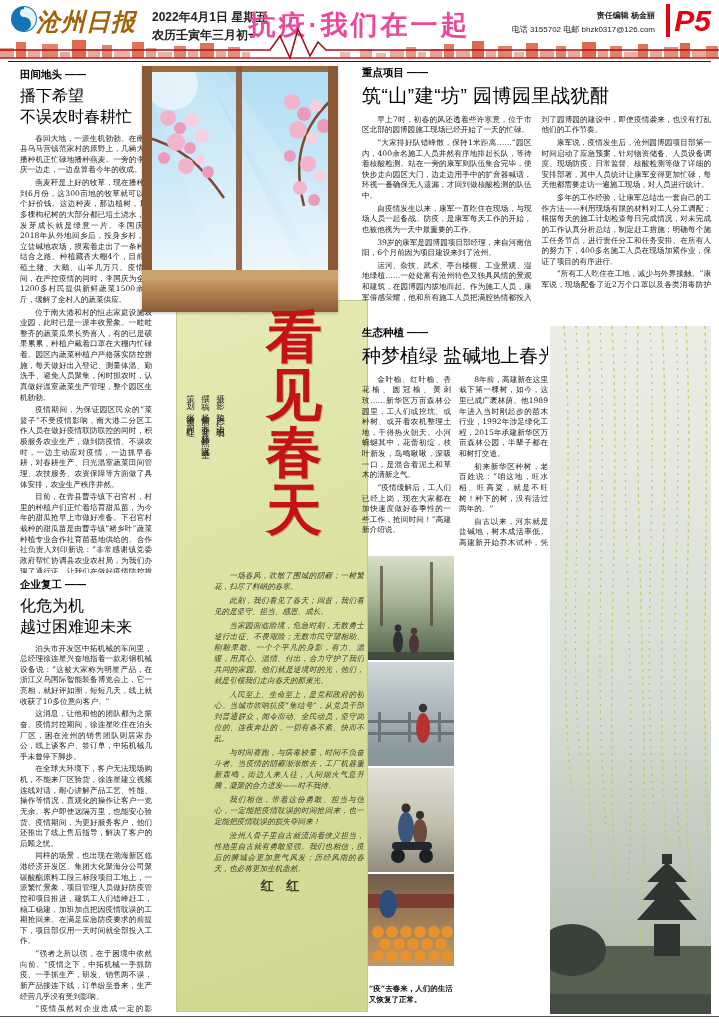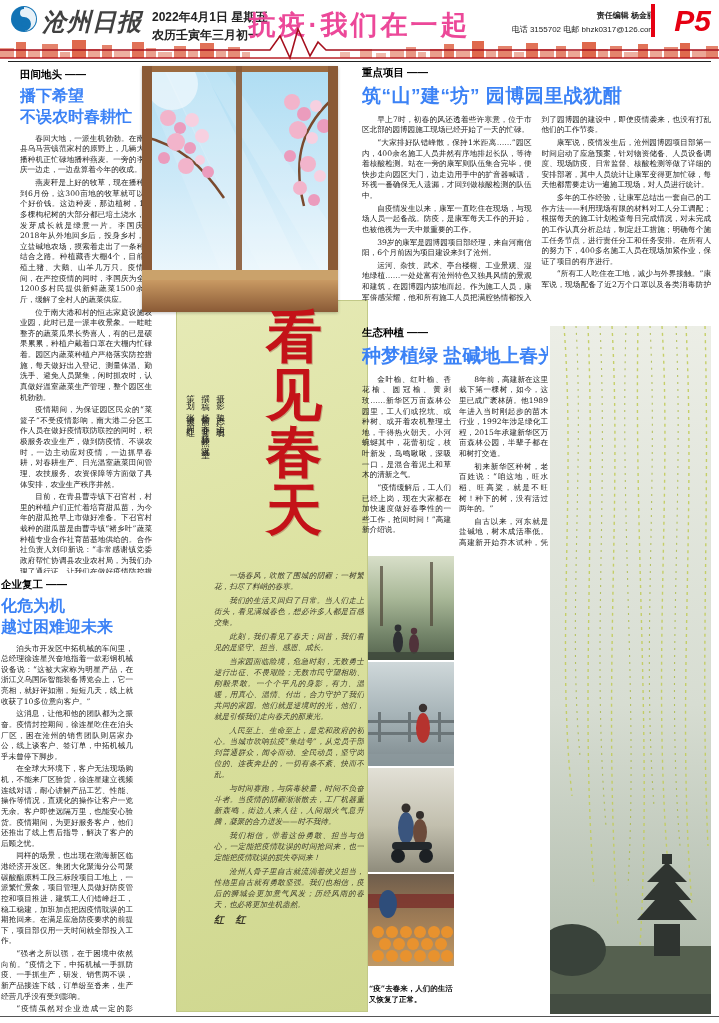--- a/index.html
+++ b/index.html
@@ -1,63 +1,63 @@
 <!DOCTYPE html>
 <html><head>
 <meta charset="utf-8">
 <style>
   html,body{margin:0;padding:0;background:#fff;}
   .page{position:relative;width:719px;height:1023px;background:#fff;overflow:hidden;
         font-family:"Liberation Sans",sans-serif;color:#111;}
   
   .mast{position:absolute;left:0;top:0;width:719px;height:60px;}
   .logo{position:absolute;left:10px;top:5px;width:28px;height:28px;}
-  .paper-name{position:absolute;left:42px;top:6px;font-family:"DejaVu Serif",serif;
-      font-weight:900;font-style:italic;font-size:24px;color:#404040;letter-spacing:1px;}
+  .paper-name{position:absolute;left:36px;top:6px;font-family:"DejaVu Serif",serif;
+      font-weight:900;font-style:italic;font-size:24px;color:#a16207;letter-spacing:1px;}
   .date-block{position:absolute;left:152px;top:8px;font-size:12px;font-weight:bold;color:#222;line-height:1.5;}
   .banner-title{position:absolute;left:0;right:0;top:7px;text-align:center;
       font-size:27px;font-weight:900;letter-spacing:3px;color:#ec4899;}
   .mast-right{position:absolute;right:64px;top:9px;text-align:right;font-size:8px;color:#222;line-height:1.7;}
   .mast-right .editor{font-weight:bold;}
   .page-no{position:absolute;right:8px;top:4px;font-size:30px;font-weight:900;font-style:italic;
-      color:#e60012;border-left:4px solid #e60012;padding-left:19px;line-height:1.1;}
+      color:#e60012;border-left:4px solid #e60012;padding-left:4px;line-height:1.1;}
   .skyline{position:absolute;left:0;top:26px;width:719px;height:34px;}
   .header-rule{position:absolute;left:8px;top:61px;width:703px;height:1px;background:#222;}
   .bottom-rule{position:absolute;left:0;top:1016px;width:719px;height:1px;background:#555;}
   
   .kicker{font-size:10.5px;font-weight:900;color:#000;margin:0 0 4px;}
-  .headline{font-weight:700;color:#3b82f6;margin:0 0 6px;line-height:1.3;}
+  .headline{font-weight:400;color:#000000;margin:0 0 6px;line-height:1.3;}
   .hl-left{font-size:16px;}
   .hl-proj{font-size:19px;letter-spacing:.5px;}
   .hl-eco{font-size:19px;white-space:nowrap;}
   .body-p{margin:0 0 2px;text-indent:2em;font-family:"DejaVu Serif",serif;
       font-size:7.6px;line-height:1.4;text-align:justify;color:#1c1c1c;}
   .article-a{position:absolute;left:20px;top:68px;width:132px;height:505px;overflow:hidden;}
-  .article-b{position:absolute;left:1px;top:578px;width:132px;height:436px;overflow:hidden;}
+  .article-b{position:absolute;left:20px;top:578px;width:132px;height:436px;overflow:hidden;}
   .article-proj{position:absolute;left:362px;top:66px;width:349px;height:256px;overflow:hidden;}
   .proj-body{column-count:2;column-gap:10px;height:190px;overflow:hidden;}
   .article-eco{position:absolute;left:362px;top:326px;width:186px;height:232px;overflow:hidden;}
   .eco-body{column-count:2;column-gap:8px;height:176px;overflow:hidden;}
   
   .green-panel{position:absolute;left:176px;top:300px;width:192px;height:712px;
       background:linear-gradient(160deg,#e6eab6 0%,#dbe19f 45%,#cfd78f 100%);
       border:1px solid #c2c987;box-sizing:border-box;}
   .window-art{position:absolute;left:142px;top:66px;width:196px;height:246px;box-shadow:0 1px 3px rgba(0,0,0,.25);}
   .vtitle{position:absolute;left:252px;top:308px;width:84px;}
   .vchar{margin:0;text-indent:0;text-align:center;font-family:"DejaVu Serif",serif;
       font-size:56px;line-height:1.03;font-weight:900;color:#c41218;
       text-shadow:1px 1px 0 rgba(120,20,20,.3);}
   .credits{position:absolute;left:182px;top:388px;height:190px;writing-mode:vertical-rl;}
   .credits p{margin:0 3px;text-indent:0;font-size:8.5px;letter-spacing:2px;color:#222;
       font-family:"DejaVu Serif",serif;}
   .essay-wrap{position:absolute;left:214px;top:570px;width:150px;height:436px;overflow:hidden;}
   .essay-p{margin:0 0 3px;text-indent:2em;font-family:"DejaVu Serif",serif;font-style:italic;
       font-size:7.6px;line-height:1.45;text-align:justify;color:#3c3a2a;}
-  .essay-sign{text-align:left;padding-right:14px;font-family:"DejaVu Serif",serif;
-      font-style:italic;font-size:10px;font-weight:bold;color:#3c3a2a;letter-spacing:4px;}
+  .essay-sign{text-align:center;padding-right:14px;font-family:"DejaVu Serif",serif;
+      font-size:13px;font-weight:bold;color:#3c3a2a;letter-spacing:4px;}
   
   .photo-strip{position:absolute;left:368px;top:556px;width:86px;}
   .photo{width:86px;height:104px;margin-bottom:2px;position:relative;overflow:hidden;}
   .photo svg{position:absolute;left:0;top:0;}
   .ph1{background:linear-gradient(180deg,#d8dfc9 0%,#a9b898 40%,#74856a 75%,#55644e 100%);}
   .ph2{background:linear-gradient(180deg,#cfd8da 0%,#a7b4b8 50%,#7e8a8e 100%);}
   .ph3{background:linear-gradient(180deg,#e2e0d6 0%,#c2bfae 55%,#8f8c7c 100%);}
   .ph4{background:linear-gradient(180deg,#6e5d4c 0%,#9c7a55 40%,#c7a06a 100%);}
   .strip-caption{font-family:"DejaVu Serif",serif;font-weight:bold;
       font-size:7.5px;line-height:1.5;color:#111;padding:3px 1px;text-align:left;}
@@ -237,21 +237,20 @@
 
   <div class="credits">
       <p>摄 影：魏志广 边志明</p>
       <p>撰 稿：杨金丽 齐斐斐 杨静然 寇洪堂</p>
       <p>策 划：张徽贞 周红红</p>
     </div>
 
   <div class="essay-wrap">
     <div>
         <p class="essay-p">一场春风，吹散了围城的阴霾；一树繁花，扫尽了料峭的春寒。</p>
-        <p class="essay-p">我们的生活又回归了日常。当人们走上街头，看见满城春色，想必许多人都是百感交集。</p>
         <p class="essay-p">此刻，我们看见了春天；回首，我们看见的是坚守、担当、感恩、成长。</p>
         <p class="essay-p">当家园面临险境，危急时刻，无数勇士逆行出征、不畏艰险；无数市民守望相助、刚毅果敢。一个个平凡的身影，有力、温暖，用真心、温情、付出，合力守护了我们共同的家园。他们就是逆境时的光，他们，就是引领我们走向春天的那束光。</p>
         <p class="essay-p">人民至上、生命至上，是党和政府的初心。当城市吹响抗疫“集结号”，从党员干部到普通群众，闻令而动、全民动员，坚守岗位的、连夜奔赴的，一切有条不紊、快而不乱。</p>
         <p class="essay-p">与时间赛跑，与病毒较量，时间不负奋斗者。当疫情的阴霾渐渐散去，工厂机器重新轰鸣，街边人来人往，人间烟火气息升腾，凝聚的合力迸发——时不我待。</p>
         <p class="essay-p">我们相信，带着这份勇敢、担当与信心，一定能把疫情耽误的时间抢回来，也一定能把疫情耽误的损失夺回来！</p>
         <p class="essay-p">沧州人骨子里自古就流淌着侠义担当，性格里自古就有勇敢坚强。我们也相信，疫后的狮城会更加意气风发；历经风雨的春天，也必将更加生机盎然。</p>
       </div>
     <div class="essay-sign">红 红</div>
   </div>
 

